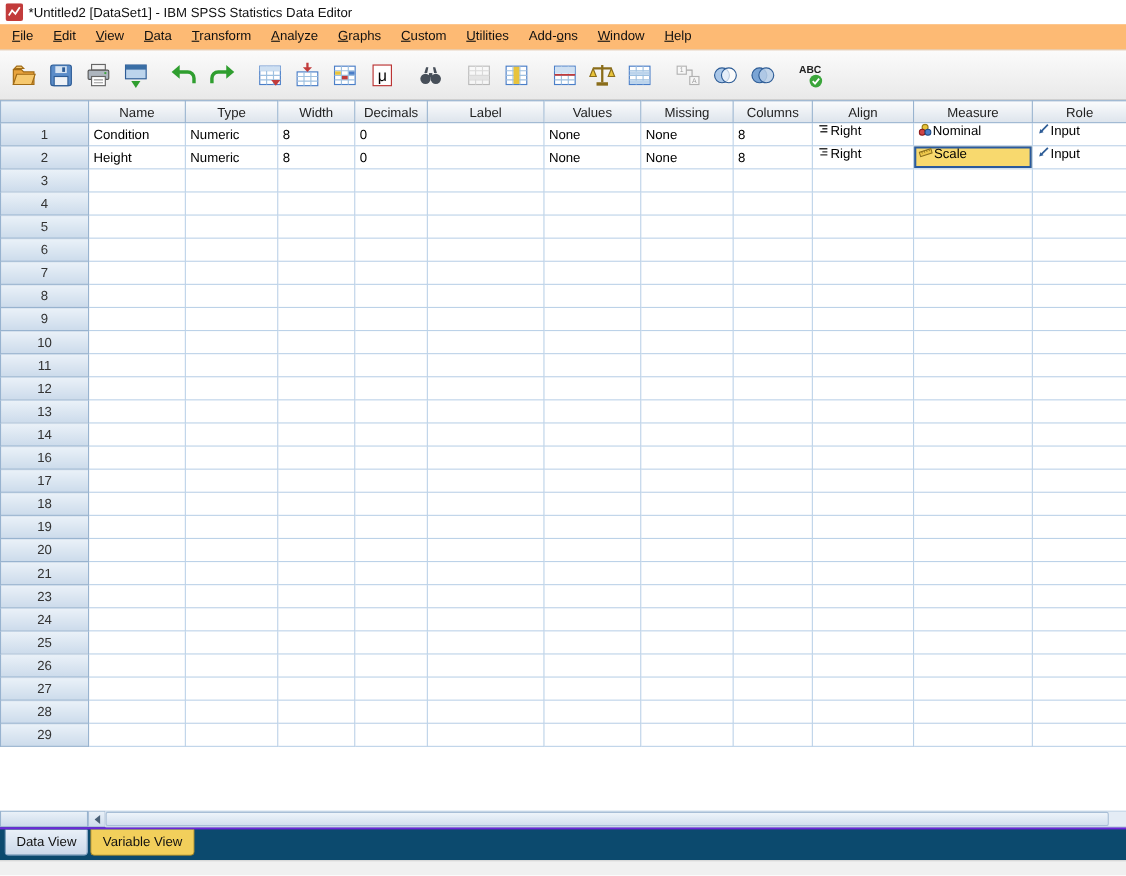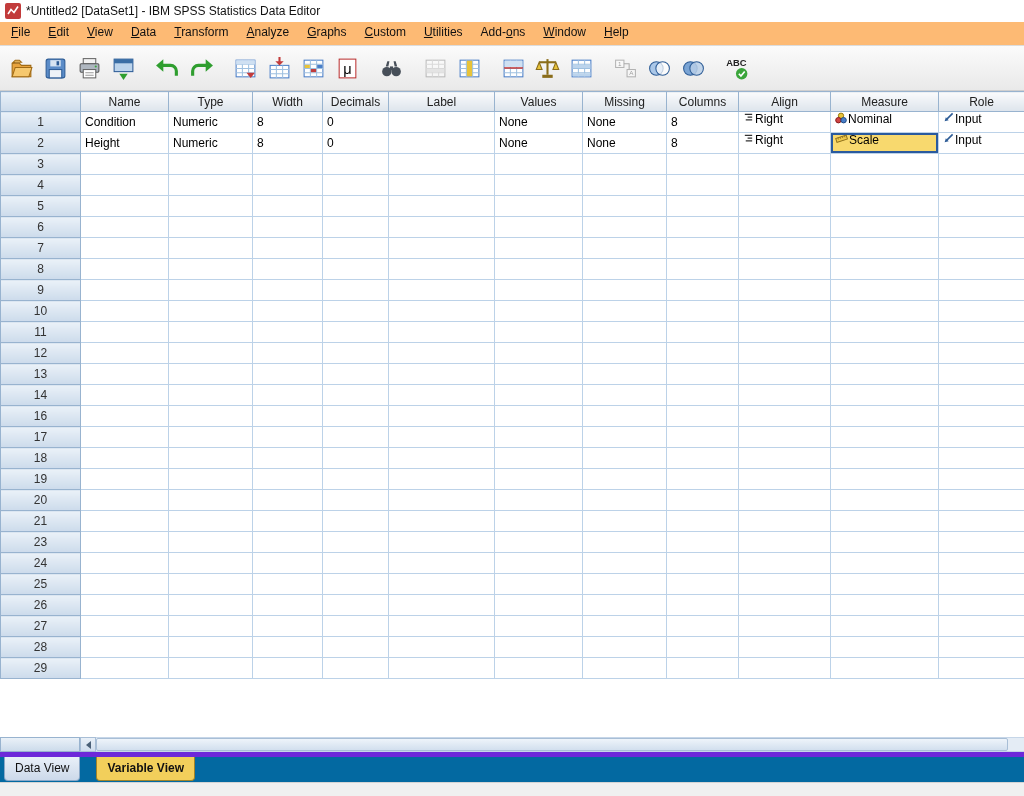--- a/index.html
+++ b/index.html
@@ -30,23 +30,23 @@
   .cf{display:inline-flex;align-items:flex-start;gap:1px;height:100%}
   .cf svg{flex:0 0 auto}
 
   .hscroll{height:15px;display:flex;flex:0 0 auto}
   .hs-corner{width:80px;background:linear-gradient(#eaf1f8,#ccdbeb);border:1px solid #98b3cf}
   .hs-btn{width:16px;background:linear-gradient(#e9f0f8,#cfdded);border:1px solid #a8bed6;display:flex;align-items:center;justify-content:center}
   .hs-track{flex:1;background:#e4ecf5;position:relative;border-top:1px solid #c6d6e8;border-bottom:1px solid #c6d6e8}
   .hs-thumb{position:absolute;left:0;top:0;bottom:0;right:16px;background:linear-gradient(#eef4fa,#d2dfee);border:1px solid #a8bed6;border-radius:2px}
   .arrow-left{width:0;height:0;border-top:4px solid transparent;border-bottom:4px solid transparent;border-right:5px solid #4a6077}
 
-  .tabsbar{height:30px;background:#0369a1;border-top:5px solid #6d28d9;display:flex;align-items:flex-start;padding-left:4px;gap:16px;flex:0 0 auto}
+  .tabsbar{height:30px;background:#0c4a6e;border-top:2px solid #6d28d9;display:flex;align-items:flex-start;padding-left:4px;gap:2px;flex:0 0 auto}
   .tab{height:24px;padding:4px 10px 0 10px;border:1px solid #8aa8c8;border-top:none;border-radius:0 0 4px 4px;background:linear-gradient(#e9f0f8,#ccd9ea);color:#111;cursor:default}
-  .tab.active{border-color:#a08428;font-weight:bold}
+  .tab.active{border-color:#a08428;font-weight:normal}
 
   .statusbar{height:14px;background:#f0f0f0;border-top:1px solid #d4d4d4;flex:0 0 auto}
 </style>
 </head>
 <body>
 
 <div class="titlebar">
   <span class="app-icon">
     <svg width="16" height="16" viewBox="0 0 16 16">
         <rect width="16" height="16" rx="2" fill="#c23b3b"></rect>

